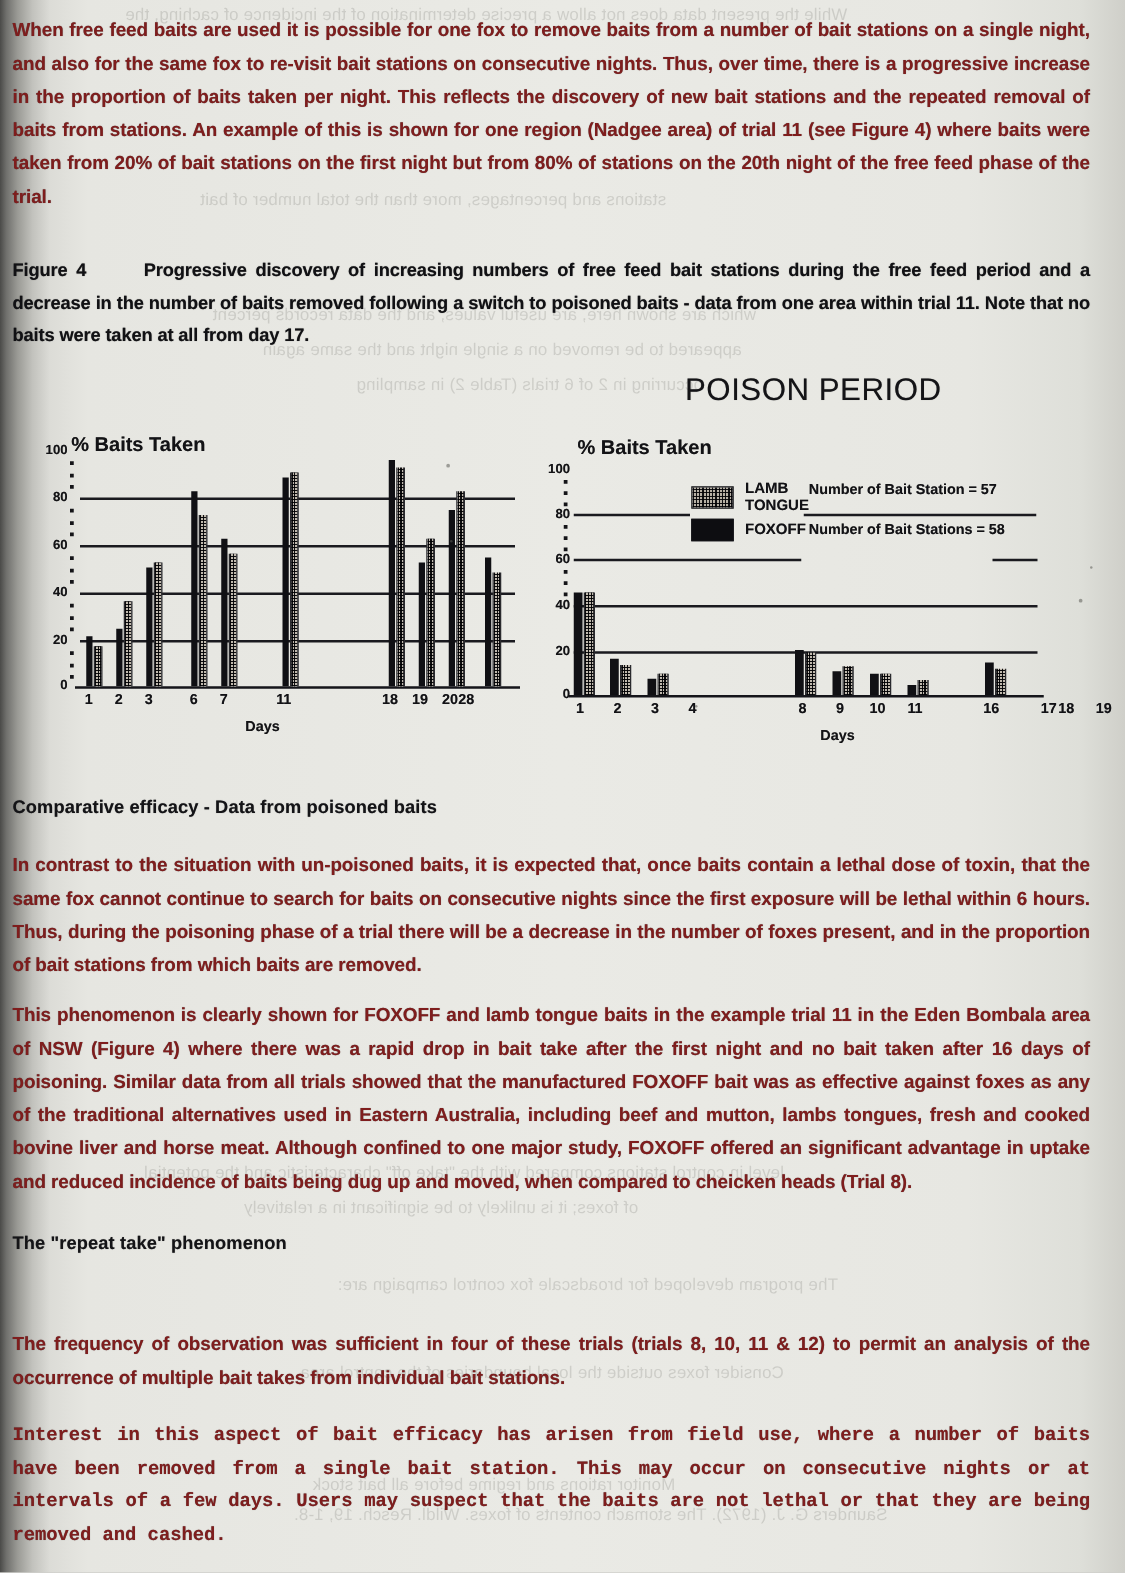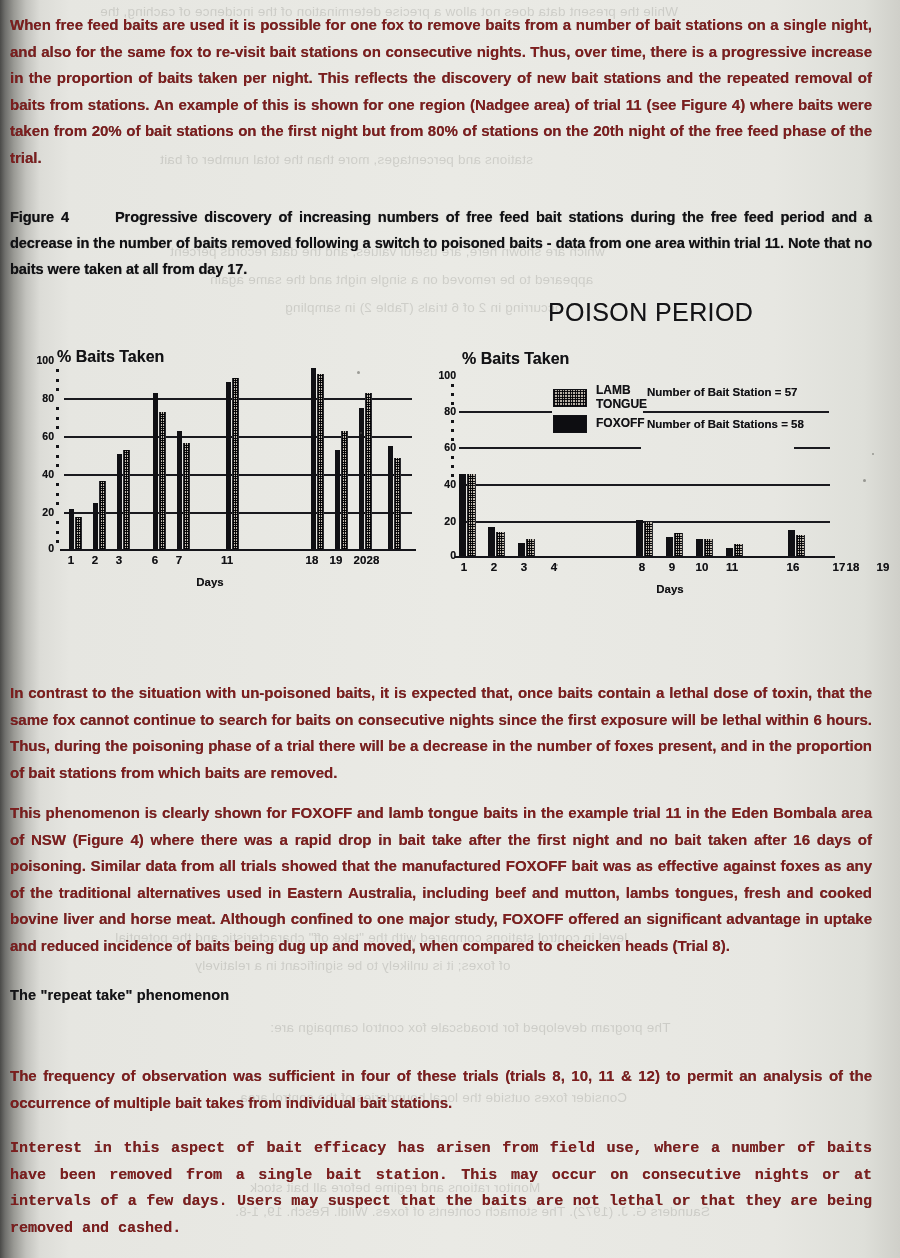--- a/index.html
+++ b/index.html
@@ -360,20 +360,21 @@
       <div class="xtick-label" style="left:280px;top:269px;width:24px;">11</div>
       <div class="xtick-label" style="left:341px;top:269px;width:24px;">16</div>
       <div class="xtick-label" style="left:387px;top:269px;width:24px;">17</div>
       <div class="xtick-label" style="left:401px;top:269px;width:24px;">18</div>
       <div class="xtick-label" style="left:431px;top:269px;width:24px;">19</div>
 
       <div class="axis-title" style="left:200px;top:291px;width:60px;">Days</div>
     </div>
   </div>
 
+  <p class="heading" style="left:10px;top:638px;width:600px;">Comparative efficacy - Data from poisoned baits</p>
 
   <p class="body" style="left:10px;top:680px;width:862px;">In contrast to the situation with un-poisoned baits, it is expected that, once baits contain a lethal dose of toxin, that the same fox cannot continue to search for baits on consecutive nights since the first exposure will be lethal within 6 hours.  Thus, during the poisoning phase of a trial there will be a decrease in the number of foxes present, and in the proportion of bait stations from which baits are removed.</p>
 
   <p class="body" style="left:10px;top:800px;width:862px;">This phenomenon is clearly shown for FOXOFF and lamb tongue baits in the example trial 11 in the Eden Bombala area of NSW (Figure 4) where there was a rapid drop in bait take after the first night and no bait taken after 16 days of poisoning.   Similar data from all trials showed that the manufactured FOXOFF bait was as effective against foxes as any of the traditional alternatives used in Eastern Australia, including beef and mutton, lambs tongues, fresh and cooked bovine liver and horse meat.  Although confined to one major study, FOXOFF offered an significant advantage in uptake and reduced incidence of baits being dug up and moved, when compared to cheicken heads (Trial 8).</p>
 
   <p class="heading" style="left:10px;top:987px;width:500px;">The "repeat take" phenomenon</p>
 
   <p class="body" style="left:10px;top:1063px;width:862px;">The frequency of observation was sufficient in four of these trials (trials 8, 10, 11 &amp; 12) to permit an analysis of the occurrence of multiple bait takes from individual bait stations.</p>
 
   <p class="body" style="left:10px;top:1135px;width:862px;font-family:Liberation Mono, monospace;">Interest in this aspect of bait efficacy has arisen from field use, where a number of baits have been removed from a single bait station.  This may occur on consecutive nights or at intervals of a few days.  Users may suspect that the baits are not lethal or that they are being removed and cashed.</p>

